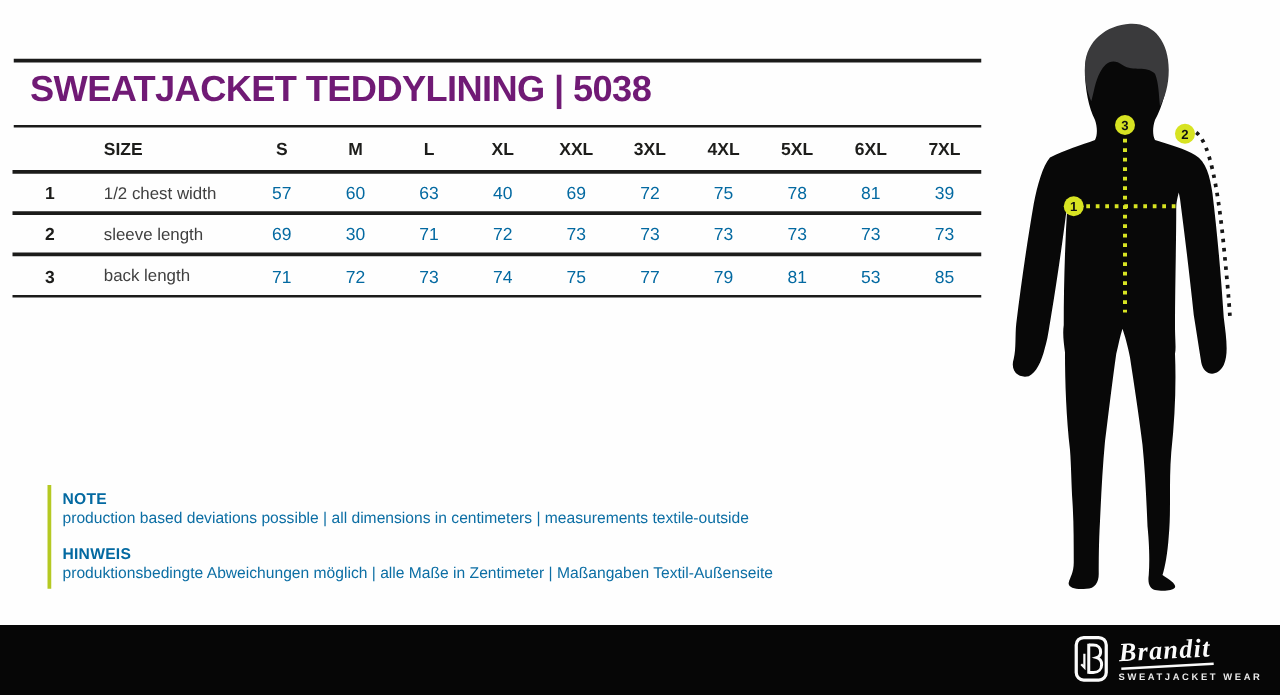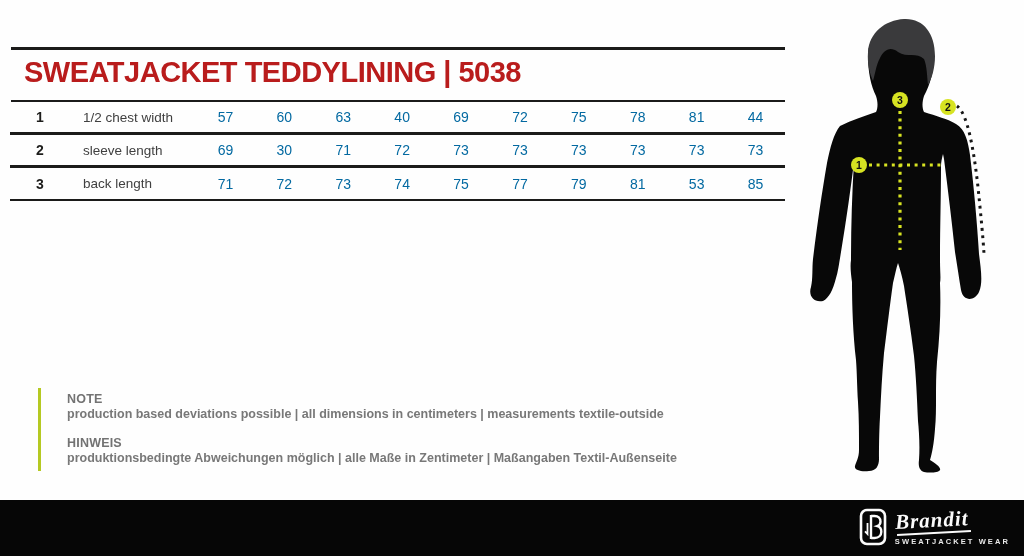--- a/index.html
+++ b/index.html
@@ -5,39 +5,39 @@
   * { margin:0; padding:0; box-sizing:border-box; }
   html,body { width:1024px; height:556px; }
   body { font-family:"Liberation Sans", sans-serif; background:#ffffff; position:relative; overflow:hidden; }
   .page { position:absolute; left:0; top:0; width:1024px; height:556px; background:#fefefe; }
 
   
   .rule { position:absolute; left:11px; width:774px; background:#1b1b1a; }
   .rule.top { top:47px; height:3px; }
   .rule.under-title { top:100px; height:2px; }
   .title { position:absolute; left:24px; top:56px; width:740px; font-size:29px; font-weight:bold;
-           letter-spacing:-0.5px; color:#b91c1c; white-space:nowrap; }
+           letter-spacing:-0.5px; color:#701a75; white-space:nowrap; }
 
   
   .size-table { position:absolute; left:10px; top:102px; width:775px; }
   .trow { display:grid; grid-template-columns:60px 126px repeat(10, 1fr); align-items:center; }
   .trow.header { height:37px; border-bottom:3px solid #1b1b1a; }
   .trow.data { height:33px; border-bottom:3px solid #1b1b1a; }
   .trow.data.last { border-bottom-width:2px; }
   .cell { text-align:center; font-size:14px; color:#0369a1; white-space:nowrap; }
   .cell.num { font-weight:bold; color:#1d1d1b; font-size:14px; }
   .cell.lbl { text-align:left; padding-left:13px; color:#404040; font-size:13.5px; }
   .trow.header .cell { font-weight:bold; color:#1d1d1b; }
   .trow.header .cell.lbl { font-size:14px; }
 
   
-  .notes { position:absolute; left:38px; top:388px; border-left:3px solid #b5c922; padding:4px 0 6px 26px;
-           color:#737373; font-size:12.5px; line-height:14px; }
+  .notes { position:absolute; left:38px; top:388px; border-left:3px solid #b5c922; padding:4px 0 6px 9px;
+           color:#0369a1; font-size:12.5px; line-height:14px; }
   .notes .nt { font-weight:bold; margin-bottom:1px; letter-spacing:0.2px; }
-  .notes .nb { font-weight:bold; opacity:0.96; white-space:nowrap; }
+  .notes .nb { font-weight:normal; opacity:0.96; white-space:nowrap; }
   .notes .gap { height:15px; }
 
   
   .figure-wrap { position:absolute; left:795px; top:2px; width:222px; height:486px; }
 
   
   .footer-bar { position:absolute; left:0; top:500px; width:1024px; height:56px; background:#060606; }
   .brand { position:absolute; right:14px; top:8px; display:flex; align-items:center; gap:8px; }
   .brand-text { display:flex; flex-direction:column; align-items:flex-start; }
   .brand-name { font-family:"Liberation Serif", serif; font-style:italic; font-weight:bold;
@@ -48,34 +48,49 @@
 </head>
 <body>
 
 <div class="page">
 
   <div class="rule top"></div>
   <div class="title">SWEATJACKET TEDDYLINING | 5038</div>
   <div class="rule under-title"></div>
 
   <div class="size-table">
+    <div class="trow header">
+      <div class="cell num"></div>
+      <div class="cell lbl">SIZE</div>
+
+    <div class="cell">S</div>
+        <div class="cell">M</div>
+        <div class="cell">L</div>
+        <div class="cell">XL</div>
+        <div class="cell">XXL</div>
+        <div class="cell">3XL</div>
+        <div class="cell">4XL</div>
+        <div class="cell">5XL</div>
+        <div class="cell">6XL</div>
+        <div class="cell">7XL</div>
+      </div>
 
   <div class="trow data">
         <div class="cell num">1</div>
         <div class="cell lbl">1/2 chest width</div>
         <div class="cell">57</div>
         <div class="cell">60</div>
         <div class="cell">63</div>
         <div class="cell">40</div>
         <div class="cell">69</div>
         <div class="cell">72</div>
         <div class="cell">75</div>
         <div class="cell">78</div>
         <div class="cell">81</div>
-        <div class="cell">44</div>
+        <div class="cell">39</div>
       </div>
       <div class="trow data">
         <div class="cell num">2</div>
         <div class="cell lbl">sleeve length</div>
         <div class="cell">69</div>
         <div class="cell">30</div>
         <div class="cell">71</div>
         <div class="cell">72</div>
         <div class="cell">73</div>
         <div class="cell">73</div>

